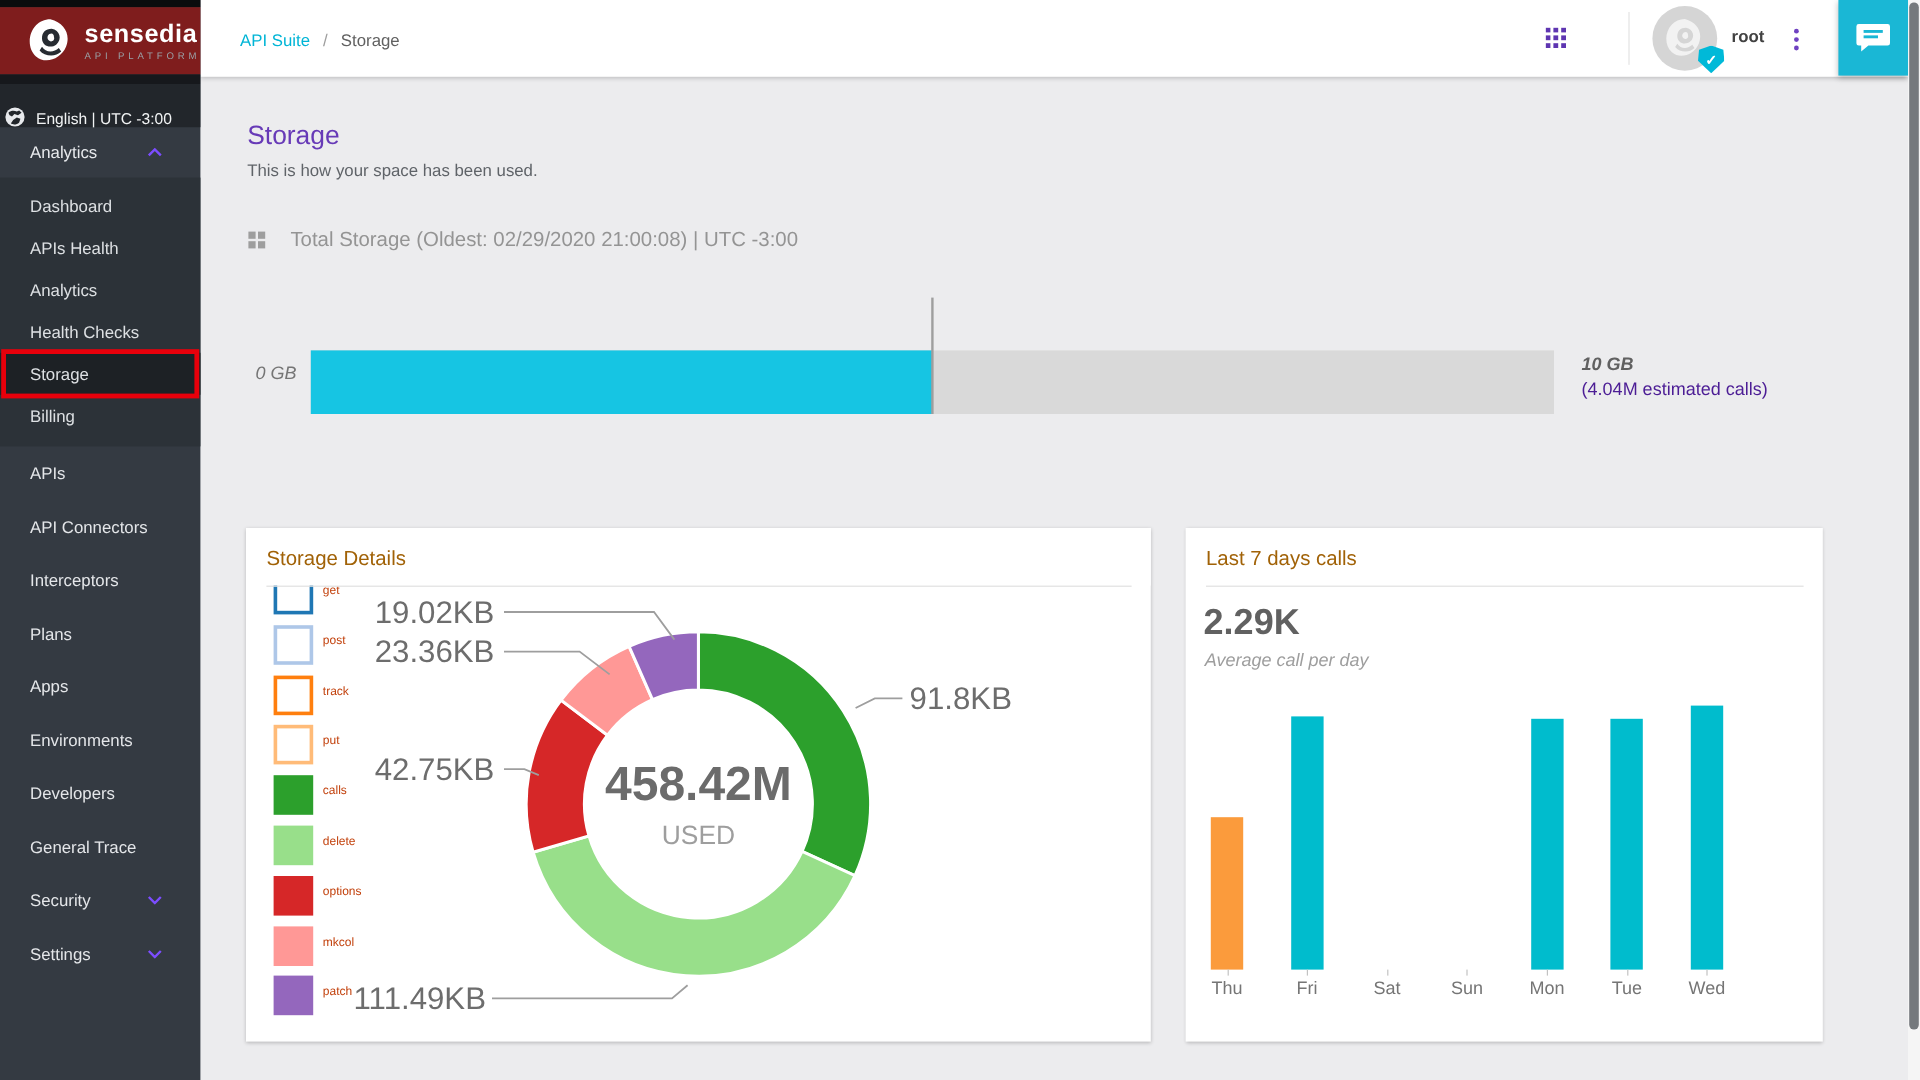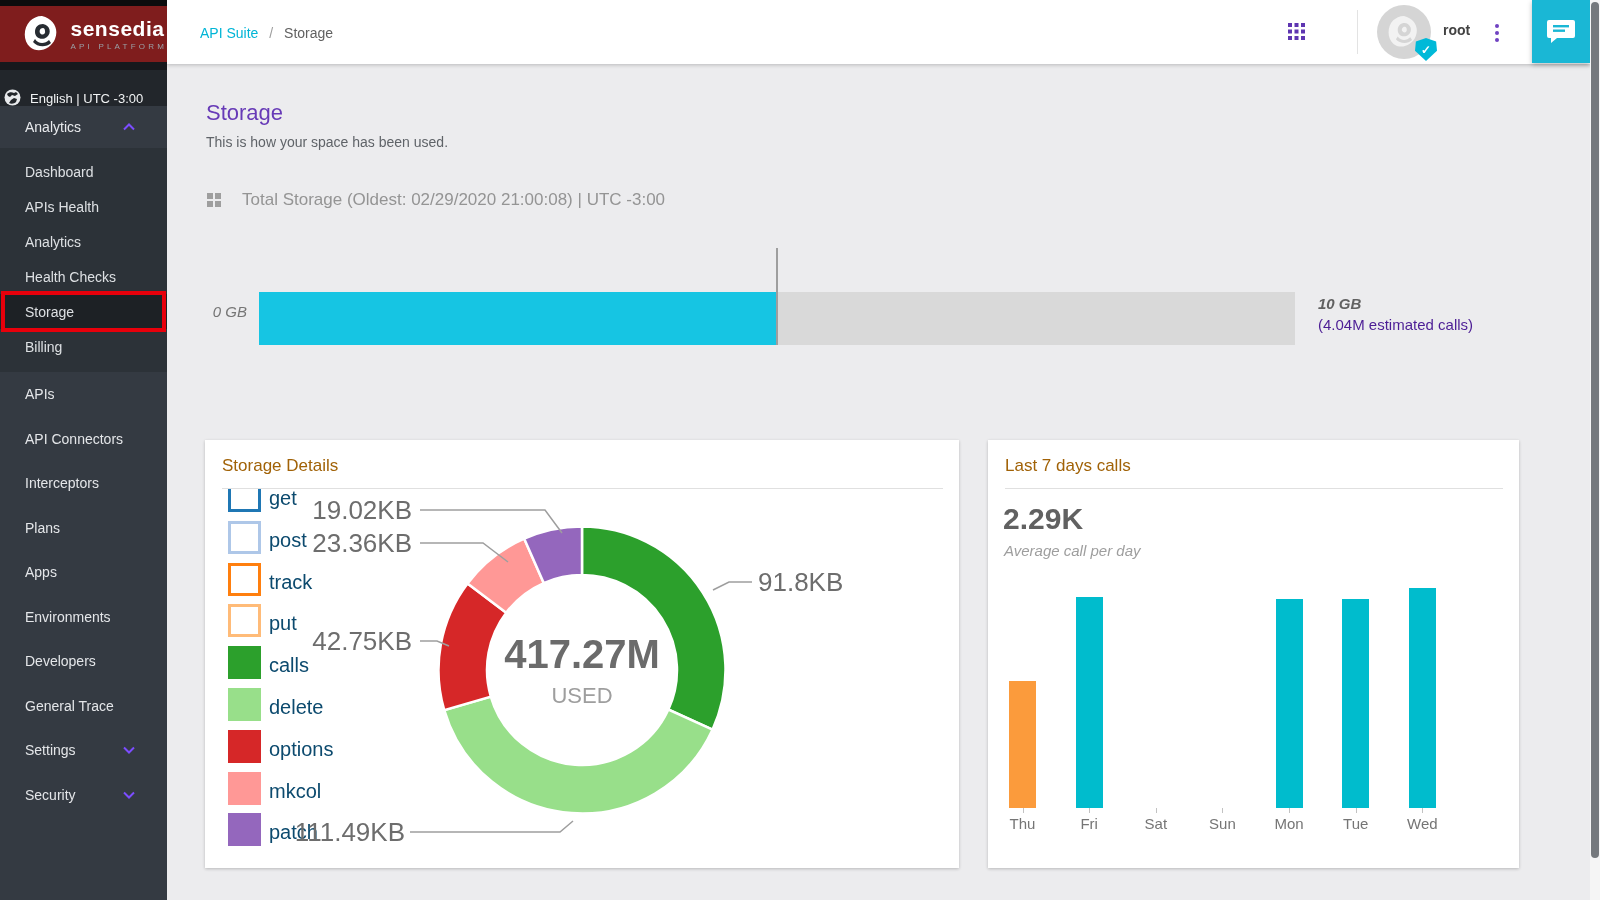--- a/index.html
+++ b/index.html
@@ -64,21 +64,21 @@
   
   .card { position:absolute; background:#ffffff; box-shadow:0 1px 3px rgba(0,0,0,.22); }
   .card-donut { left:205px; top:440px; width:754px; height:428px; }
   .card-bars  { left:988px; top:440px; width:531px; height:428px; }
   .card-head { position:absolute; left:0; top:0; right:0; height:48px; background:#fff; z-index:2; }
   .card-title { position:absolute; left:17px; top:16px; font-size:17px; color:#a16207; }
   .card-divider { position:absolute; left:17px; right:16px; top:48px; height:1px; background:#e0e0e0; z-index:2; }
 
   
   .legend-item { position:absolute; left:23px; width:33px; height:33px; }
-  .legend-label { position:absolute; left:64px; font-size:20px; color:#0c4a6e; }
+  .legend-label { position:absolute; left:64px; font-size:10px; color:#c2410c; }
   .donut-wrap { position:absolute; left:232px; top:85px; width:290px; height:290px; }
   .donut-center { position:absolute; left:232px; top:85px; width:290px; height:290px; display:flex; flex-direction:column; align-items:center; justify-content:center; pointer-events:none; }
   .donut-value { font-size:40px; font-weight:bold; color:#6b6b6b; }
   .donut-sub { font-size:22px; color:#9e9e9e; margin-top:6px; }
   .callout-lines { position:absolute; inset:0; pointer-events:none; z-index:1; }
   .callout { position:absolute; font-size:26px; color:#6d6d6d; z-index:1; white-space:nowrap; }
   .callout.r { text-align:right; width:160px; }
 
   
   .avg-value { position:absolute; left:15px; top:62px; font-size:30px; font-weight:bold; color:#616161; }
@@ -164,27 +164,27 @@
           </div>
           <div class="nav-item">
             <span>Developers</span>
           </div>
           <div class="nav-item">
             <span>General Trace</span>
           </div>
         </div>
       <div id="navgroups">
           <div class="nav-item">
-            <span>Settings</span>
+            <span>Security</span>
             <svg class="chev" viewBox="0 0 12 8">
               <polyline points="1,1.5 6,6.5 11,1.5" fill="none" stroke="#7c4dff" stroke-width="2"></polyline>
             </svg>
           </div>
           <div class="nav-item">
-            <span>Security</span>
+            <span>Settings</span>
             <svg class="chev" viewBox="0 0 12 8">
               <polyline points="1,1.5 6,6.5 11,1.5" fill="none" stroke="#7c4dff" stroke-width="2"></polyline>
             </svg>
           </div>
         </div>
     </nav>
   </aside>
 
   <header class="topbar">
     <div class="breadcrumb">
@@ -291,21 +291,21 @@
       </div>
 
     <div class="donut-wrap" id="donut"><svg width="290" height="290" viewBox="0 0 290 290">
           <path d="M145.00 1.50 A143.5 143.5 0 0 1 275.49 204.70 L231.39 184.52 A95 95 0 0 0 145.00 50.00 Z" fill="#2ca02c" stroke="#ffffff" stroke-width="2.5"></path>
           <path d="M275.49 204.70 A143.5 143.5 0 0 1 7.24 185.17 L53.80 171.60 A95 95 0 0 0 231.39 184.52 Z" fill="#98df8a" stroke="#ffffff" stroke-width="2.5"></path>
           <path d="M7.24 185.17 A143.5 143.5 0 0 1 30.55 58.44 L69.23 87.69 A95 95 0 0 0 53.80 171.60 Z" fill="#d62728" stroke="#ffffff" stroke-width="2.5"></path>
           <path d="M30.55 58.44 A143.5 143.5 0 0 1 87.23 13.64 L106.75 58.04 A95 95 0 0 0 69.23 87.69 Z" fill="#ff9896" stroke="#ffffff" stroke-width="2.5"></path>
           <path d="M87.23 13.64 A143.5 143.5 0 0 1 145.00 1.50 L145.00 50.00 A95 95 0 0 0 106.75 58.04 Z" fill="#9467bd" stroke="#ffffff" stroke-width="2.5"></path>
         </svg></div>
     <div class="donut-center">
-      <div class="donut-value">417.27M</div>
+      <div class="donut-value">458.42M</div>
       <div class="donut-sub">USED</div>
     </div>
 
     <span class="callout r" style="left:47px; top:55px;">19.02KB</span>
     <span class="callout r" style="left:47px; top:88px;">23.36KB</span>
     <span class="callout r" style="left:47px; top:186px;">42.75KB</span>
     <span class="callout" style="left:553px; top:127px;">91.8KB</span>
     <span class="callout r" style="left:40px; top:377px;">111.49KB</span>
   </section>
 

